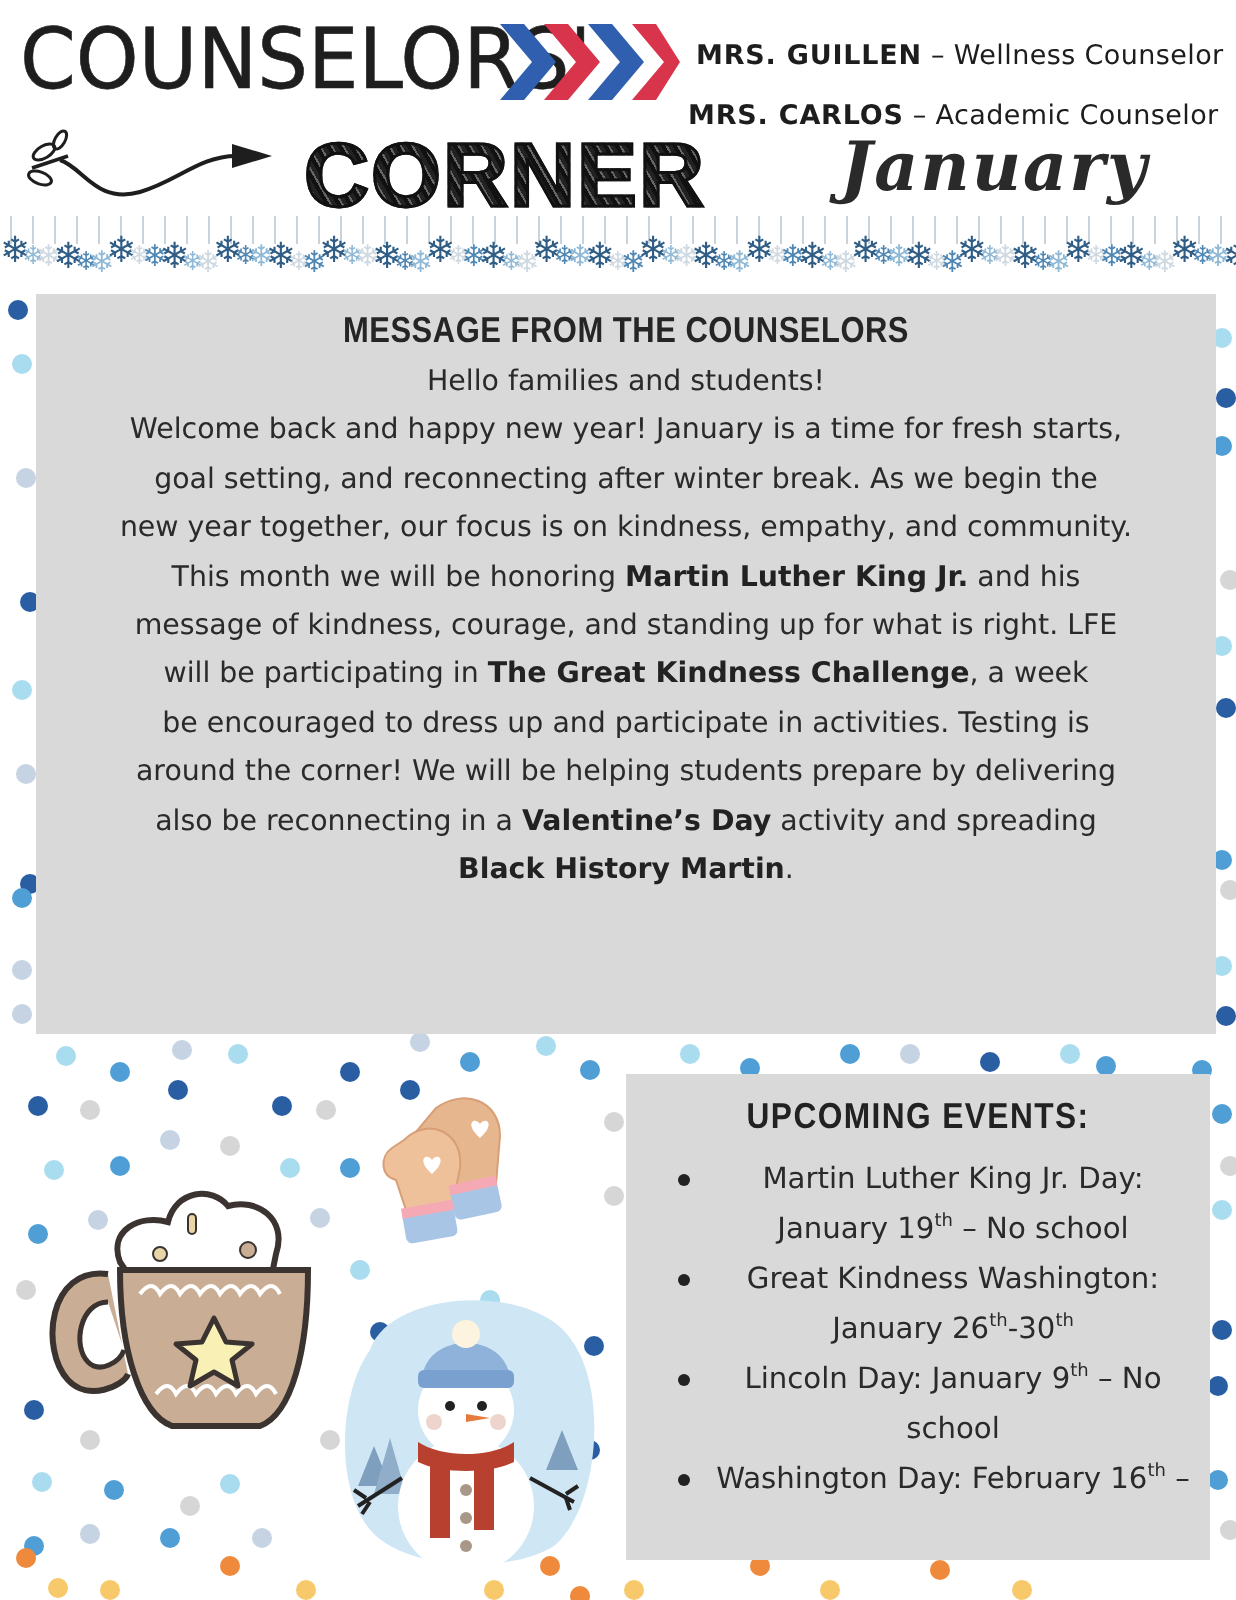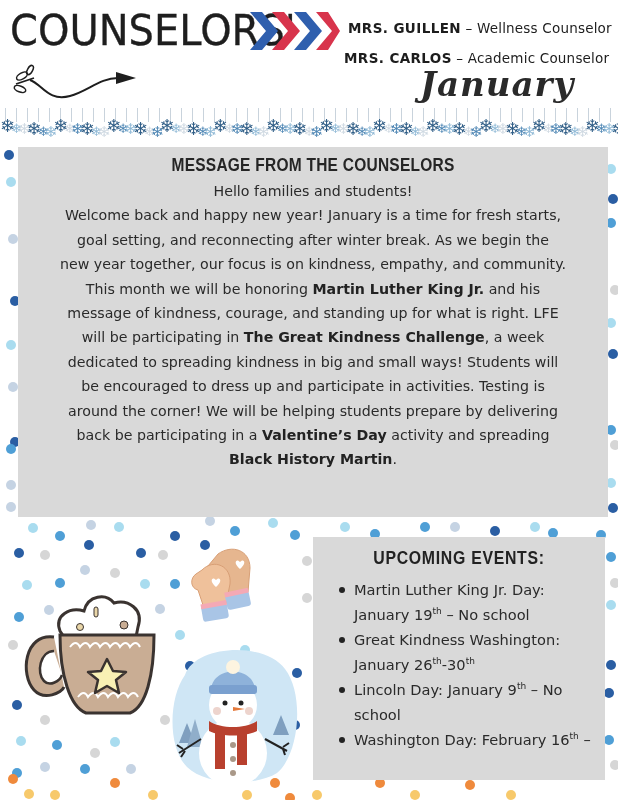--- a/index.html
+++ b/index.html
@@ -75,21 +75,21 @@
   
   .events-box {
     position: absolute; left: 313px; top: 537px; width: 292px; height: 243px;
     background: #d9d9d9; padding-top: 8px;
   }
   .events-title {
     text-align: center; font-family: "Liberation Sans", sans-serif; font-weight: bold;
     font-size: 18px; letter-spacing: 0.8px; color: #222; line-height: 26px;
     transform: scaleX(0.88); transform-origin: center; text-transform: uppercase;
   }
-  .events-list { list-style: none; margin-top: 6px; }
+  .events-list { list-style: none; margin-top: 6px; text-align: center; }
   .event {
     position: relative; padding-left: 41px; padding-right: 6px;
     font-family: "DejaVu Sans", sans-serif; font-size: 14.6px; line-height: 25px; color: #2a2a2a;
   }
   .event .bullet {
     position: absolute; left: 26px; top: 10px; width: 6px; height: 6px; border-radius: 50%; background: #222;
   }
   .event .ln { display: block; white-space: nowrap; }
   .event sup { font-size: 9px; vertical-align: 6px; line-height: 0; }
 
@@ -111,20 +111,21 @@
 
   <svg class="arrow-doodle" viewBox="0 0 128 40">
     <path d="M18,16 C30,20 36,38 58,32 C76,27 88,14 106,14" fill="none" stroke="#1e1e1e" stroke-width="2"></path>
     <polygon points="104,8 124,14 104,20" fill="#1e1e1e"></polygon>
     <path d="M4,20 L22,14" stroke="#1e1e1e" stroke-width="1.8" fill="none"></path>
     <ellipse cx="10" cy="12" rx="6" ry="3" transform="rotate(-30 10 12)" fill="none" stroke="#1e1e1e" stroke-width="1.5"></ellipse>
     <ellipse cx="8" cy="25" rx="6" ry="3" transform="rotate(20 8 25)" fill="none" stroke="#1e1e1e" stroke-width="1.5"></ellipse>
     <ellipse cx="18" cy="6" rx="5" ry="2.5" transform="rotate(-60 18 6)" fill="none" stroke="#1e1e1e" stroke-width="1.5"></ellipse>
   </svg>
 
+  <div class="title-corner">CORNER</div>
 
   <div class="counselor-line line1">
     <span class="name">MRS. GUILLEN</span><span> – </span><span>Wellness Counselor</span>
   </div>
   <div class="counselor-line line2">
     <span class="name">MRS. CARLOS</span><span> – </span><span>Academic Counselor</span>
   </div>
   <div class="month">January</div>
 </div>
 
@@ -233,24 +234,23 @@
   <div class="message-title">MESSAGE FROM THE COUNSELORS</div>
   <div class="message-body">
     <span class="ln">Hello families and students!</span>
     <div id="message-lines">
         <span class="ln"><span>Welcome back and happy new year! January is a time for fresh starts,</span></span>
         <span class="ln"><span>goal setting, and reconnecting after winter break. As we begin the</span></span>
         <span class="ln"><span>new year together, our focus is on kindness, empathy, and community.</span></span>
         <span class="ln"><span>This month we will be honoring </span><b>Martin Luther King Jr.</b><span> and his</span></span>
         <span class="ln"><span>message of kindness, courage, and standing up for what is right. LFE</span></span>
         <span class="ln"><span>will be participating in </span><b>The Great Kindness Challenge</b><span>, a week</span></span>
-        <span class="ln"><span>dedicated to spreading kindness in big and small ways! Students will</span></span>
         <span class="ln"><span>be encouraged to dress up and participate in activities. Testing is</span></span>
         <span class="ln"><span>around the corner! We will be helping students prepare by delivering</span></span>
-        <span class="ln"><span>back be participating in a </span><b>Valentine’s Day</b><span> activity and spreading</span></span>
+        <span class="ln"><span>also be reconnecting in a </span><b>Valentine’s Day</b><span> activity and spreading</span></span>
         <span class="ln"><b>Black History Martin</b><span>.</span></span>
       </div>
   </div>
 </div>
 
 <svg class="illo" style="left:14px; top:575px; width:152px; height:150px;" viewBox="0 0 152 150">
 
   <path d="M40,62 C10,58 6,100 20,115 C30,126 48,118 50,112" fill="#c9ad94" stroke="#3a3330" stroke-width="3"></path>
   <path d="M40,76 C26,76 22,98 30,106 C36,112 46,106 48,100" fill="#ffffff" stroke="#3a3330" stroke-width="2.5"></path>
 

